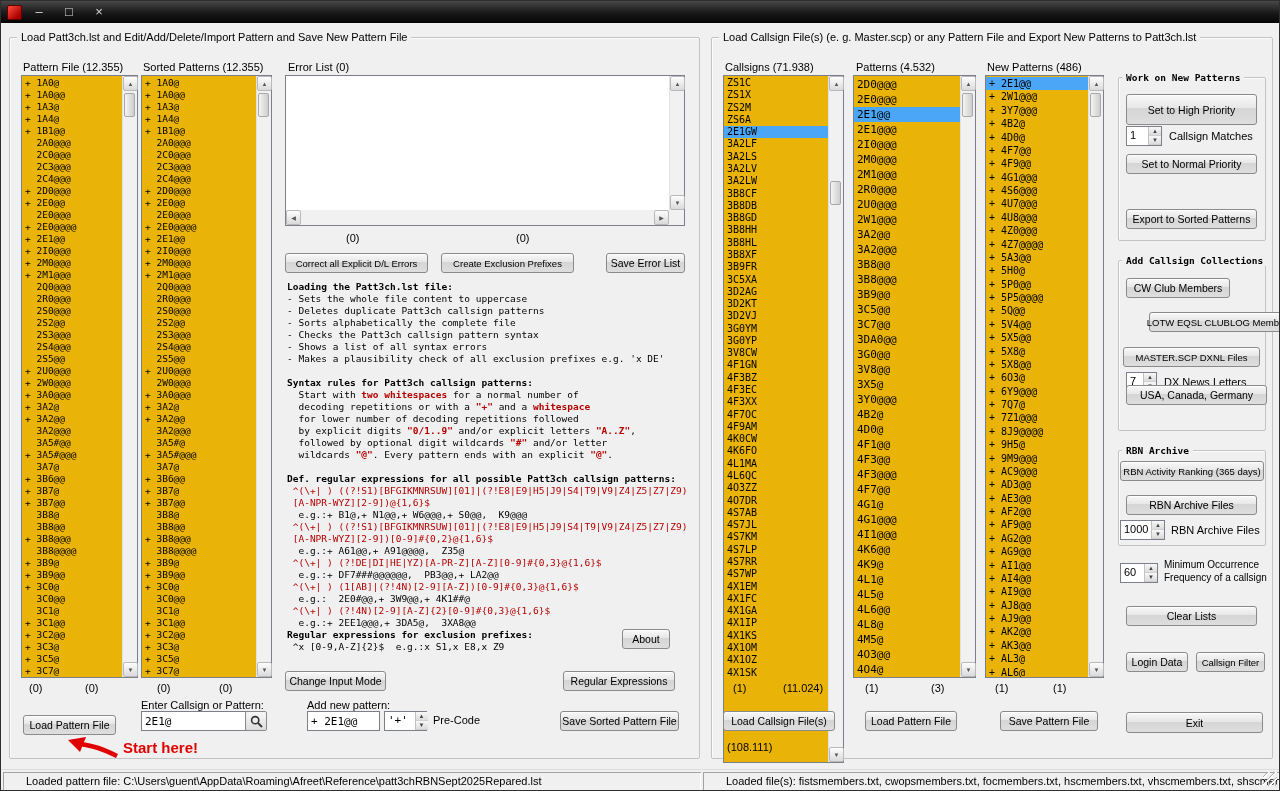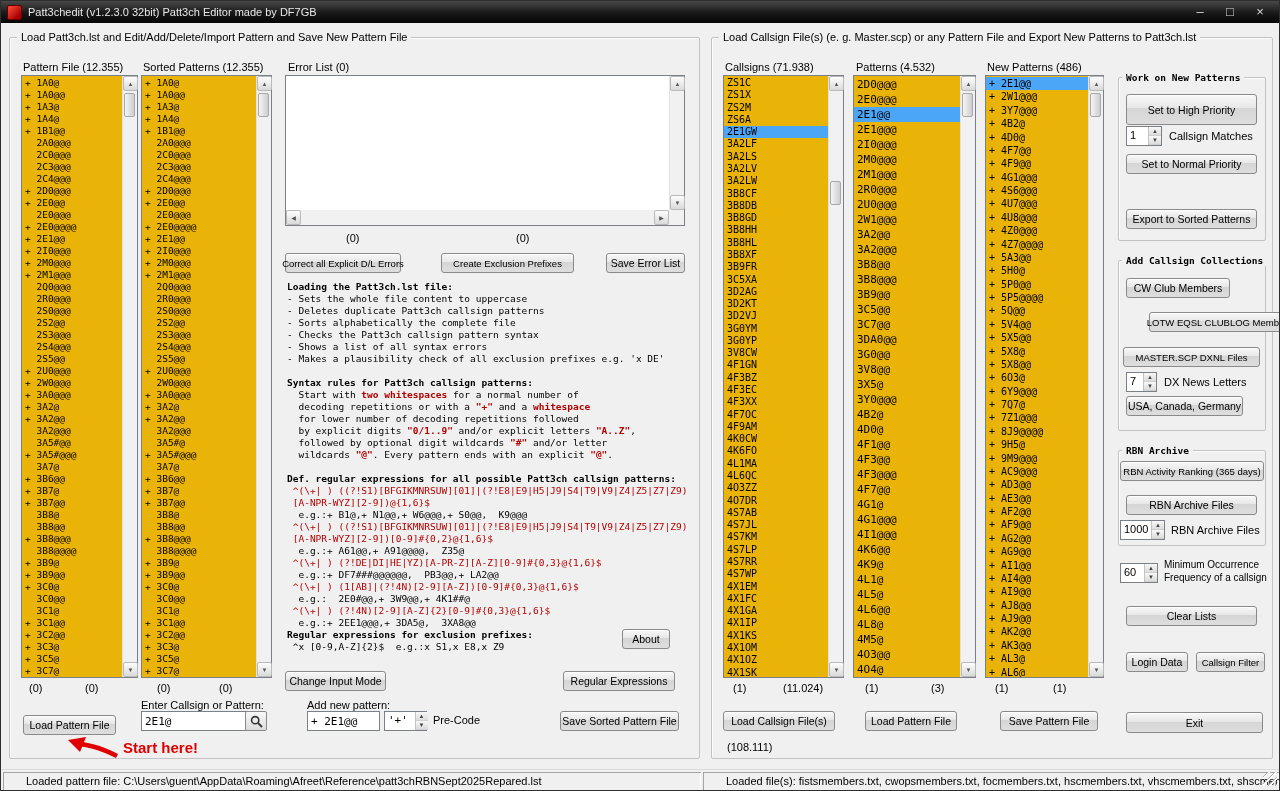--- a/index.html
+++ b/index.html
@@ -50,21 +50,20 @@
 .status{position:absolute;left:0;top:768px;width:1280px;height:23px;background:#f0f0f0;border-top:1px solid #dcdcdc}
 .stp{position:absolute;top:2px;height:19px;font-size:11px;padding:3px 0 0 23px;white-space:nowrap;overflow:hidden;box-shadow:inset 1px 1px 0 #a3a3a3,inset -1px -1px 0 #fff}
 .count{position:absolute;font-size:11px}
 .grip{position:absolute;right:2px;top:771px;width:14px;height:14px;background:repeating-linear-gradient(135deg,transparent 0 3px,#ababab 3px 4px,#fff 4px 5px)}
 </style>
 </head>
 <body>
 
 <div class="titlebar">
   <div class="appicon"></div>
-  <div class="wtitle">Patt3chedit (v1.2.3.0 32bit) Patt3ch Editor made by DF7GB</div>
   <div class="winbtns">
     <div class="wbtn">–</div>
     <div class="wbtn">□</div>
     <div class="wbtn">×</div>
   </div>
 </div>
 
 <div class="grp" style="left:8px;top:36px;width:691px;height:722px"></div>
 <div class="leg" style="left:16px;top:30px">Load Patt3ch.lst and Edit/Add/Delete/Import Pattern and Save New Pattern File</div>
 
@@ -205,21 +204,21 @@
   <div class="hsb errh">
       <div class="sbtn">◀</div>
       <div class="strack"></div>
       <div class="sbtn">▶</div>
     </div>
   <div class="corner"></div>
 </div>
 <div class="count" style="left:345px;top:231px">(0)</div>
 <div class="count" style="left:515px;top:231px">(0)</div>
 
-<div class="btn s" style="left:284px;top:252px;width:116px;height:20px">Correct all Explicit D/L Errors</div>
+<div class="btn s" style="left:284px;top:252px;width:143px;height:20px">Correct all Explicit D/L Errors</div>
 <div class="btn s" style="left:440px;top:252px;width:133px;height:20px">Create Exclusion Prefixes</div>
 <div class="btn" style="left:605px;top:252px;width:79px;height:20px">Save Error List</div>
 
 <div class="infotext" style="left:286px;top:280px;width:400px"><div class="rl"><span class="bold">Loading the Patt3ch.lst file:</span></div><div class="rl"><span>- Sets the whole file content to uppercase</span></div><div class="rl"><span>- Deletes duplicate Patt3ch callsign patterns</span></div><div class="rl"><span>- Sorts alphabetically the complete file</span></div><div class="rl"><span>- Checks the Patt3ch callsign pattern syntax</span></div><div class="rl"><span>- Shows a list of all syntax errors</span></div><div class="rl"><span>- Makes a plausibility check of all exclusion prefixes e.g. 'x DE'</span></div><div class="rl">&nbsp;</div><div class="rl"><span class="bold">Syntax rules for Patt3ch callsign patterns:</span></div><div class="rl"><span>  Start with </span><span class="redb">two whitespaces</span><span> for a normal number of</span></div><div class="rl"><span>  decoding repetitions or with a </span><span class="redb">"+"</span><span> and a </span><span class="redb">whitespace</span></div><div class="rl"><span>  for lower number of decoding repetitions followed</span></div><div class="rl"><span>  by explicit digits </span><span class="redb">"0/1..9"</span><span> and/or explicit letters </span><span class="redb">"A..Z"</span><span>,</span></div><div class="rl"><span>  followed by optional digit wildcards </span><span class="redb">"#"</span><span> and/or letter</span></div><div class="rl"><span>  wildcards </span><span class="redb">"@"</span><span>. Every pattern ends with an explicit </span><span class="redb">"@"</span><span>.</span></div><div class="rl">&nbsp;</div><div class="rl"><span class="bold">Def. regular expressions for all possible Patt3ch callsign patterns:</span></div><div class="rl"><span class="red"> ^(\+| ) ((?!S1)[BFGIKMNRSUW][01]|(?!E8|E9|H5|J9|S4|T9|V9|Z4|Z5|Z7|Z9)</span></div><div class="rl"><span class="red"> [A-NPR-WYZ][2-9])@{1,6}$</span></div><div class="rl"><span>  e.g.:+ B1@,+ N1@@,+ W6@@@,+ S0@@,  K9@@@</span></div><div class="rl"><span class="red"> ^(\+| ) ((?!S1)[BFGIKMNRSUW][01]|(?!E8|E9|H5|J9|S4|T9|V9|Z4|Z5|Z7|Z9)</span></div><div class="rl"><span class="red"> [A-NPR-WYZ][2-9])[0-9]#{0,2}@{1,6}$</span></div><div class="rl"><span>  e.g.:+ A61@@,+ A91@@@@,  Z35@</span></div><div class="rl"><span class="red"> ^(\+| ) (?!DE|DI|HE|YZ)[A-PR-Z][A-Z][0-9]#{0,3}@{1,6}$</span></div><div class="rl"><span>  e.g.:+ DF7###@@@@@@,  PB3@@,+ LA2@@</span></div><div class="rl"><span class="red"> ^(\+| ) (1[AB]|(?!4N)[2-9][A-Z])[0-9]#{0,3}@{1,6}$</span></div><div class="rl"><span>  e.g.:  2E0#@@,+ 3W9@@,+ 4K1##@</span></div><div class="rl"><span class="red"> ^(\+| ) (?!4N)[2-9][A-Z]{2}[0-9]#{0,3}@{1,6}$</span></div><div class="rl"><span>  e.g.:+ 2EE1@@@,+ 3DA5@,  3XA8@@</span></div><div class="rl"><span class="bold">Regular expressions for exclusion prefixes:</span></div><div class="rl"><span> ^x [0-9,A-Z]{2}$  e.g.:x S1,x E8,x Z9</span></div></div>
 
 <div class="btn" style="left:621px;top:628px;width:48px;height:20px">About</div>
 
 <div class="count" style="left:28px;top:681px">(0)</div>
 <div class="count" style="left:84px;top:681px">(0)</div>
 <div class="count" style="left:156px;top:681px">(0)</div>
@@ -257,21 +256,21 @@
 </svg>
 <div class="starthere" style="left:122px;top:738px">Start here!</div>
 
 <div class="grp" style="left:710px;top:36px;width:562px;height:722px"></div>
 <div class="leg" style="left:718px;top:30px">Load Callsign File(s) (e. g. Master.scp) or any Pattern File and Export New Patterns to Patt3ch.lst</div>
 
 <div class="lbl" style="left:724px;top:60px">Callsigns (71.938)</div>
 <div class="lbl" style="left:855px;top:60px">Patterns (4.532)</div>
 <div class="lbl" style="left:986px;top:60px">New Patterns (486)</div>
 
-<div class="listwrap" style="left:722px;top:74px;width:121px;height:603px">
+<div class="listwrap" style="left:722px;top:74px;width:121px;height:688px">
   <div class="list f10c">
       <div class="li">ZS1C</div>
       <div class="li">ZS1X</div>
       <div class="li">ZS2M</div>
       <div class="li">ZS6A</div>
       <div class="li sel">2E1GW</div>
       <div class="li">3A2LF</div>
       <div class="li">3A2LS</div>
       <div class="li">3A2LV</div>
       <div class="li">3A2LW</div>
@@ -464,21 +463,21 @@
 <div class="btn s" style="left:1148px;top:311px;width:141px;height:20px">LOTW EQSL CLUBLOG Members</div>
 <div class="btn s" style="left:1122px;top:346px;width:137px;height:20px">MASTER.SCP DXNL Files</div>
 <div class="spin" style="left:1125px;top:371px;width:31px;height:20px">
   <div class="spinval">7</div>
   <div class="sarr">
     <div>▲</div>
     <div>▼</div>
   </div>
 </div>
 <div class="lbl" style="left:1163px;top:375px">DX News Letters</div>
-<div class="btn" style="left:1125px;top:395px;width:117px;height:20px">USA, Canada, Germany</div>
+<div class="btn" style="left:1125px;top:384px;width:141px;height:20px">USA, Canada, Germany</div>
 
 <div class="grp" style="left:1117px;top:449px;width:148px;height:96px"></div>
 <div class="leg b" style="left:1121px;top:444px">RBN Archive</div>
 <div class="btn s" style="left:1119px;top:460px;width:144px;height:20px">RBN Activity Ranking (365 days)</div>
 <div class="btn" style="left:1125px;top:494px;width:131px;height:20px">RBN Archive Files</div>
 <div class="spin" style="left:1119px;top:519px;width:45px;height:20px">
   <div class="spinval">1000</div>
   <div class="sarr">
     <div>▲</div>
     <div>▼</div>

